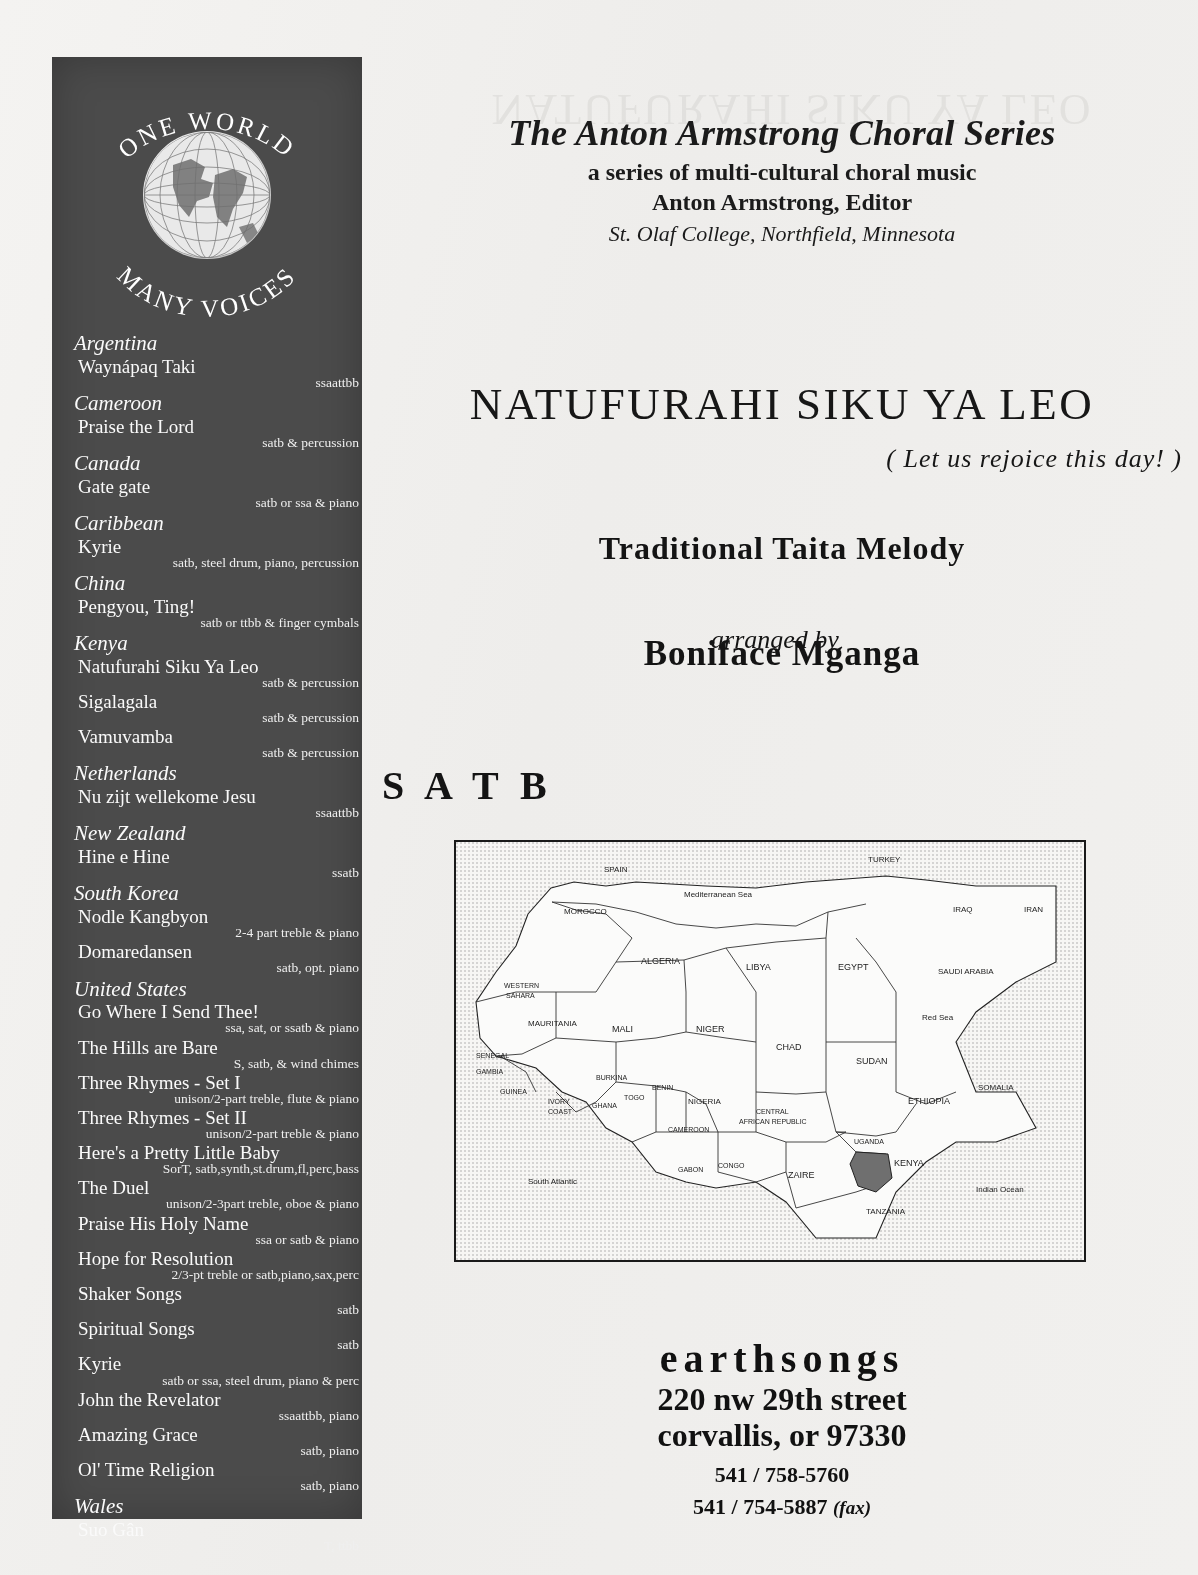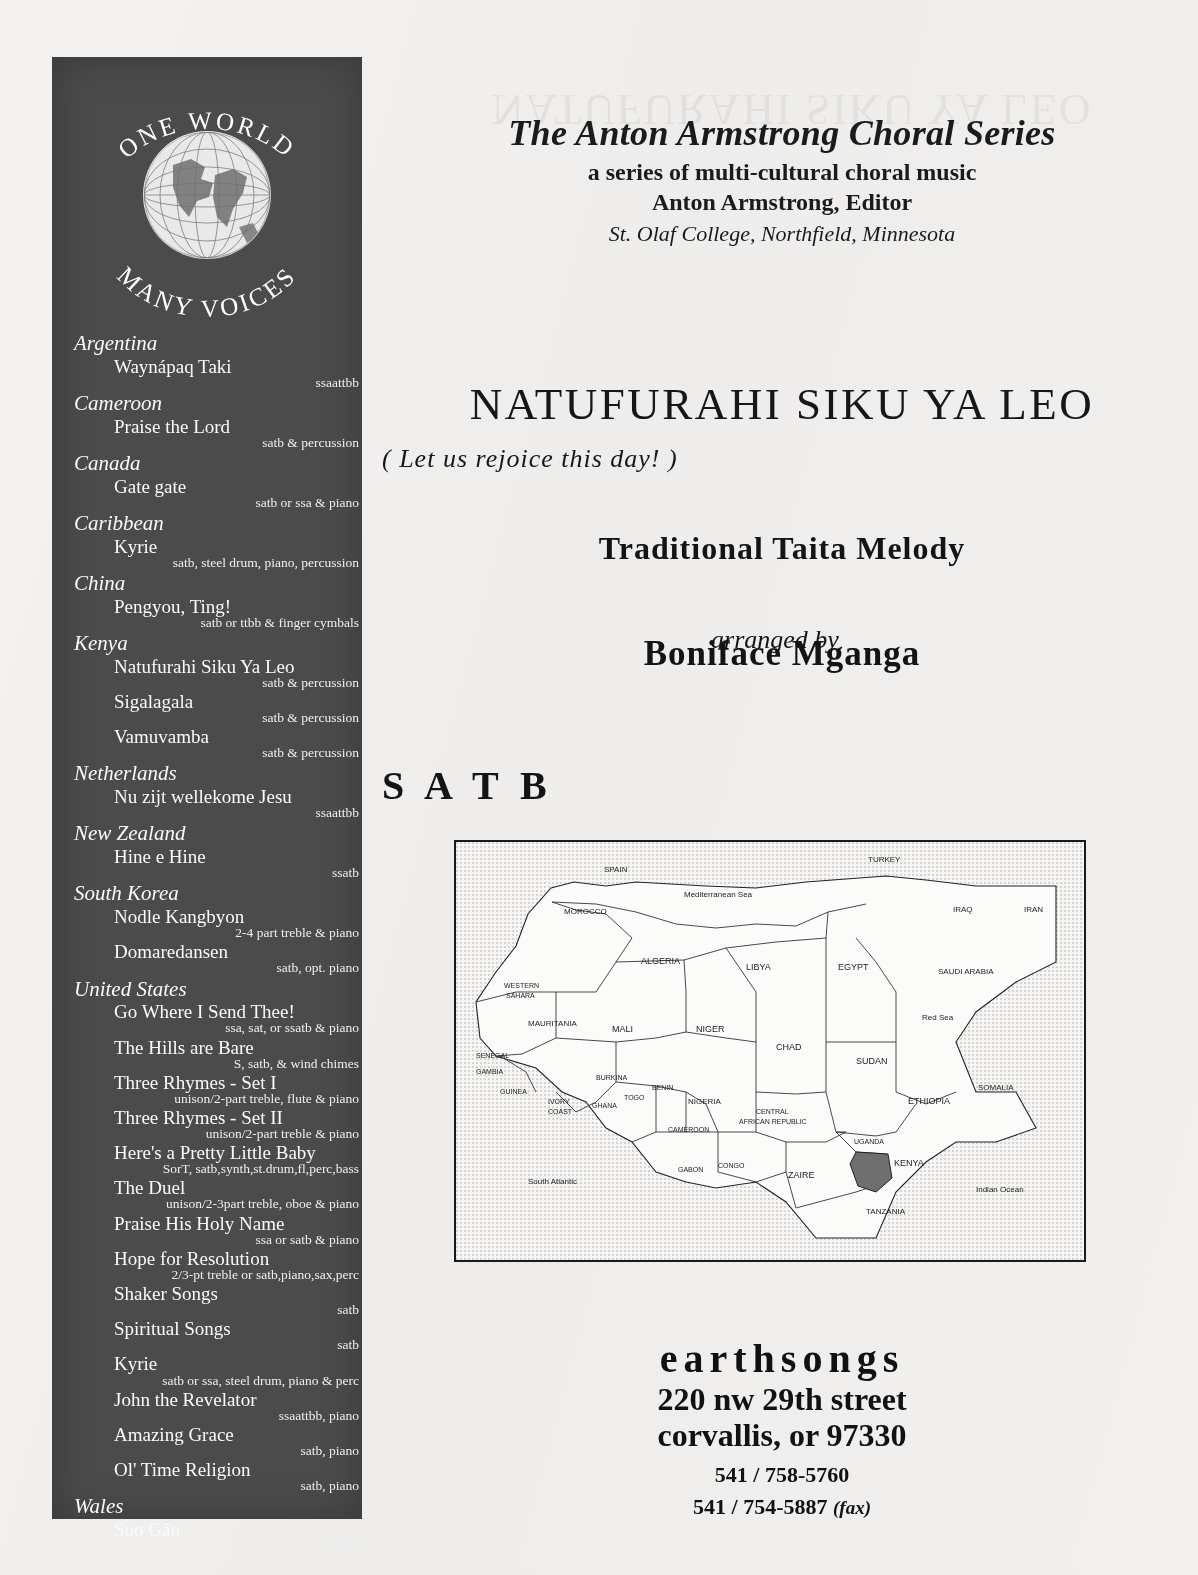--- a/index.html
+++ b/index.html
@@ -70,21 +70,21 @@
   }
   .country {
     font-style: italic;
     font-size: 21px;
     padding-left: 22px;
     line-height: 1.18;
     color: #fafafa;
   }
   .piece {
     font-size: 19px;
-    padding-left: 62px;
+    padding-left: 26px;
     line-height: 1.16;
     color: #fafafa;
     font-style: normal;
   }
   .voicing {
     font-size: 13.5px;
     text-align: right;
     padding-right: 3px;
     margin-top: -3px;
     line-height: 1.2;
@@ -153,21 +153,21 @@
     text-align: center;
     font-size: 45px;
     letter-spacing: 2.5px;
     color: #171717;
   }
   .work-translation {
     position: absolute;
     left: 10px;
     top: 444px;
     width: 800px;
-    text-align: left;
+    text-align: right;
     font-style: italic;
     font-size: 26px;
     letter-spacing: 1px;
     color: #171717;
   }
   .melody {
     position: absolute;
     left: 10px;
     top: 530px;
     width: 800px;

